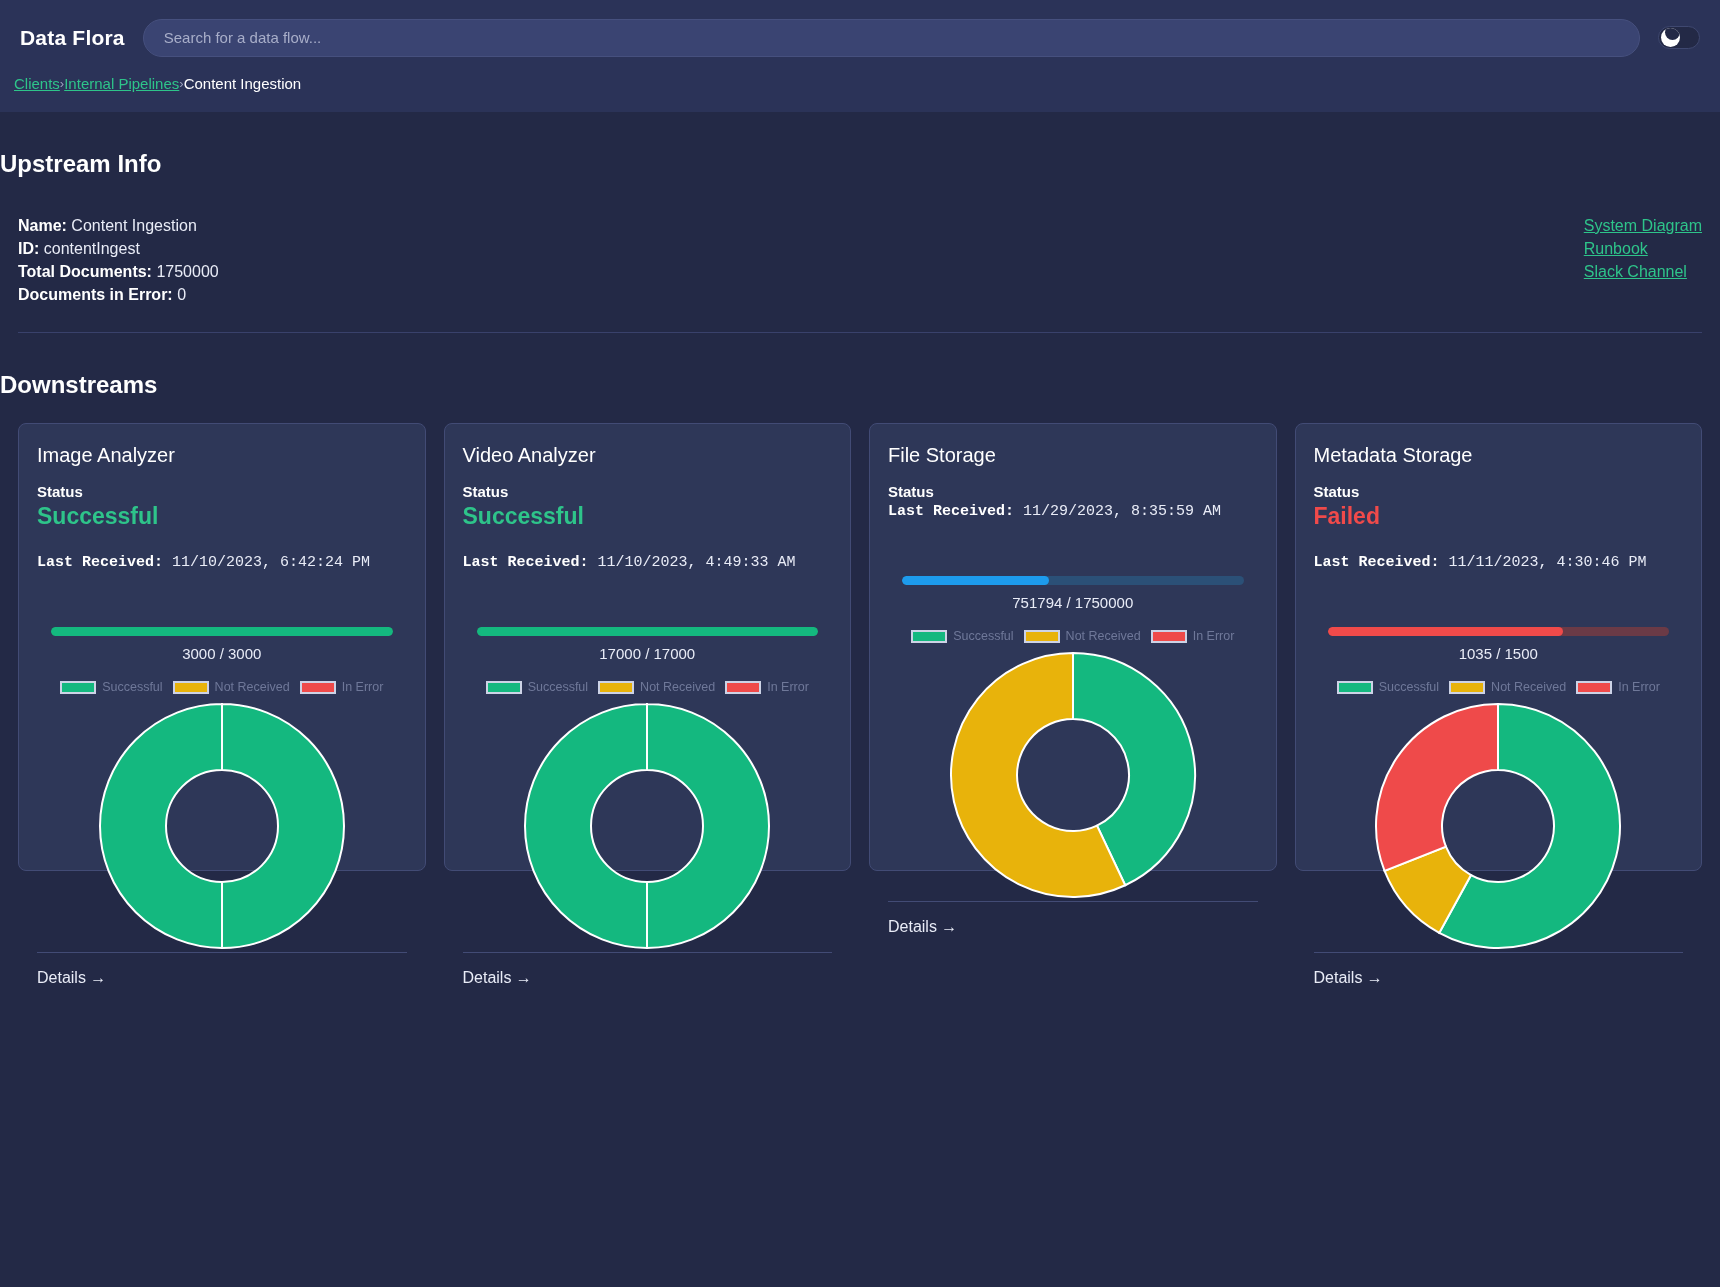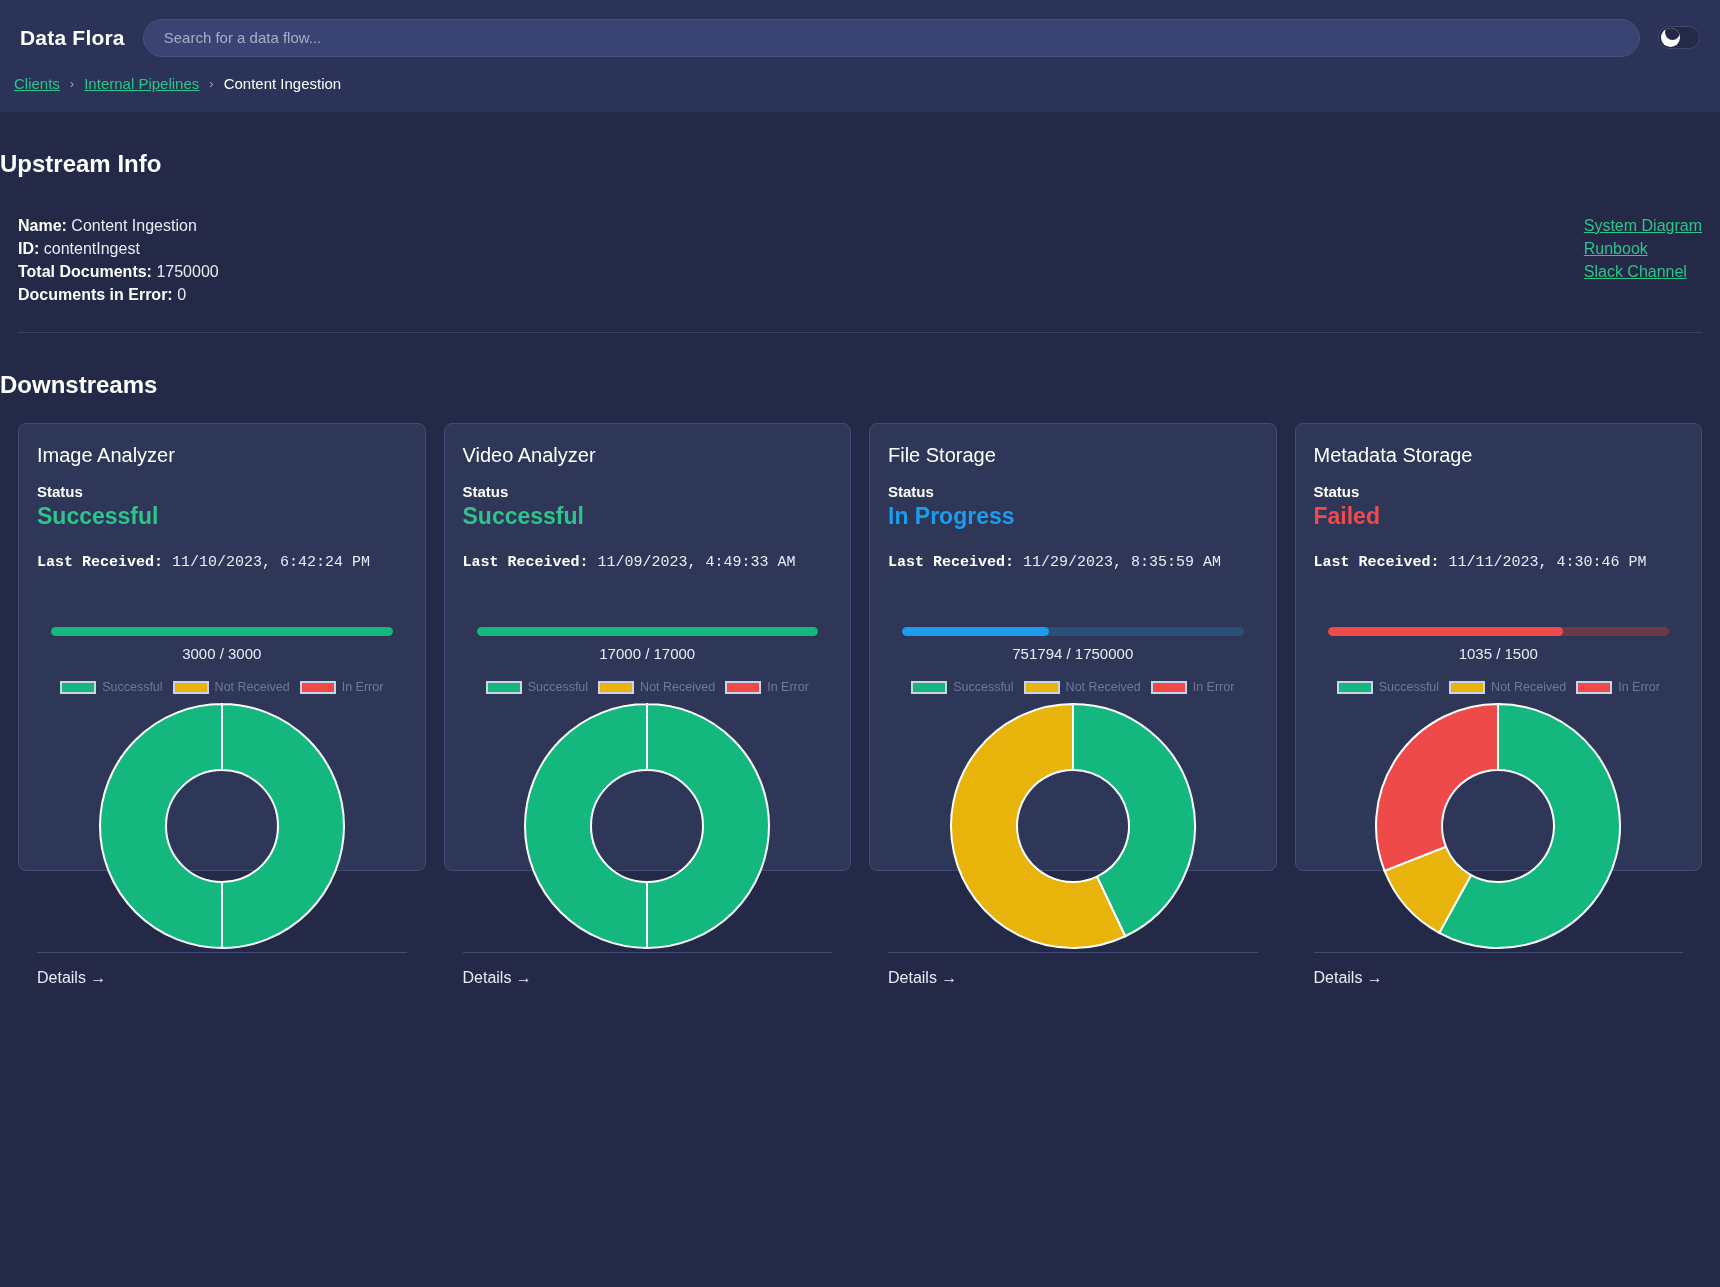--- a/index.html
+++ b/index.html
@@ -70,21 +70,20 @@
     top: -3px; left: 4px;
   }
 
   
   .breadcrumb {
     background: #2b3358;
     padding: 0 0 20px 14px;
     display: flex;
     align-items: center;
     font-size: 15px;
-    gap: 10px;
     color: #e6e9f5;
   }
   .crumb-link {
     color: #2ec48a;
     text-decoration: underline;
     cursor: pointer;
   }
   .crumb-sep { color: #9aa1bd; font-size: 13px; }
   .crumb-current { color: #ffffff; }
 
@@ -327,21 +326,21 @@
       <a class="details-link">Details →</a>
     </div>
   </div>
 
   <div class="card">
     <div class="card-title">Video Analyzer</div>
     <div class="status-label">Status</div>
     <div class="status-value" style="color: rgb(46, 196, 138);">Successful</div>
     <div class="last-received">
       <span class="lr-label">Last Received:</span>
-      <span>11/09/2023, 4:49:33 AM</span>
+      <span>11/10/2023, 4:49:33 AM</span>
     </div>
     <div class="card-hr"></div>
     <div class="progress-row">
       <div class="progress-track" style="background: rgb(43, 106, 91);">
         <div class="progress-fill" style="background: rgb(20, 184, 127); width: 100%;"></div>
       </div>
       <div class="progress-text">17000 / 17000</div>
     </div>
     <div class="legend">
       <div class="legend-item">
@@ -364,21 +363,20 @@
         </svg>
     </div>
     <div class="card-footer">
       <a class="details-link">Details →</a>
     </div>
   </div>
 
   <div class="card">
     <div class="card-title">File Storage</div>
     <div class="status-label">Status</div>
-    <div class="status-value" style="color: rgb(29, 155, 237);">In Progress</div>
     <div class="last-received">
       <span class="lr-label">Last Received:</span>
       <span>11/29/2023, 8:35:59 AM</span>
     </div>
     <div class="card-hr"></div>
     <div class="progress-row">
       <div class="progress-track" style="background: rgb(43, 80, 119);">
         <div class="progress-fill" style="background: rgb(29, 155, 237); width: 43%;"></div>
       </div>
       <div class="progress-text">751794 / 1750000</div>

